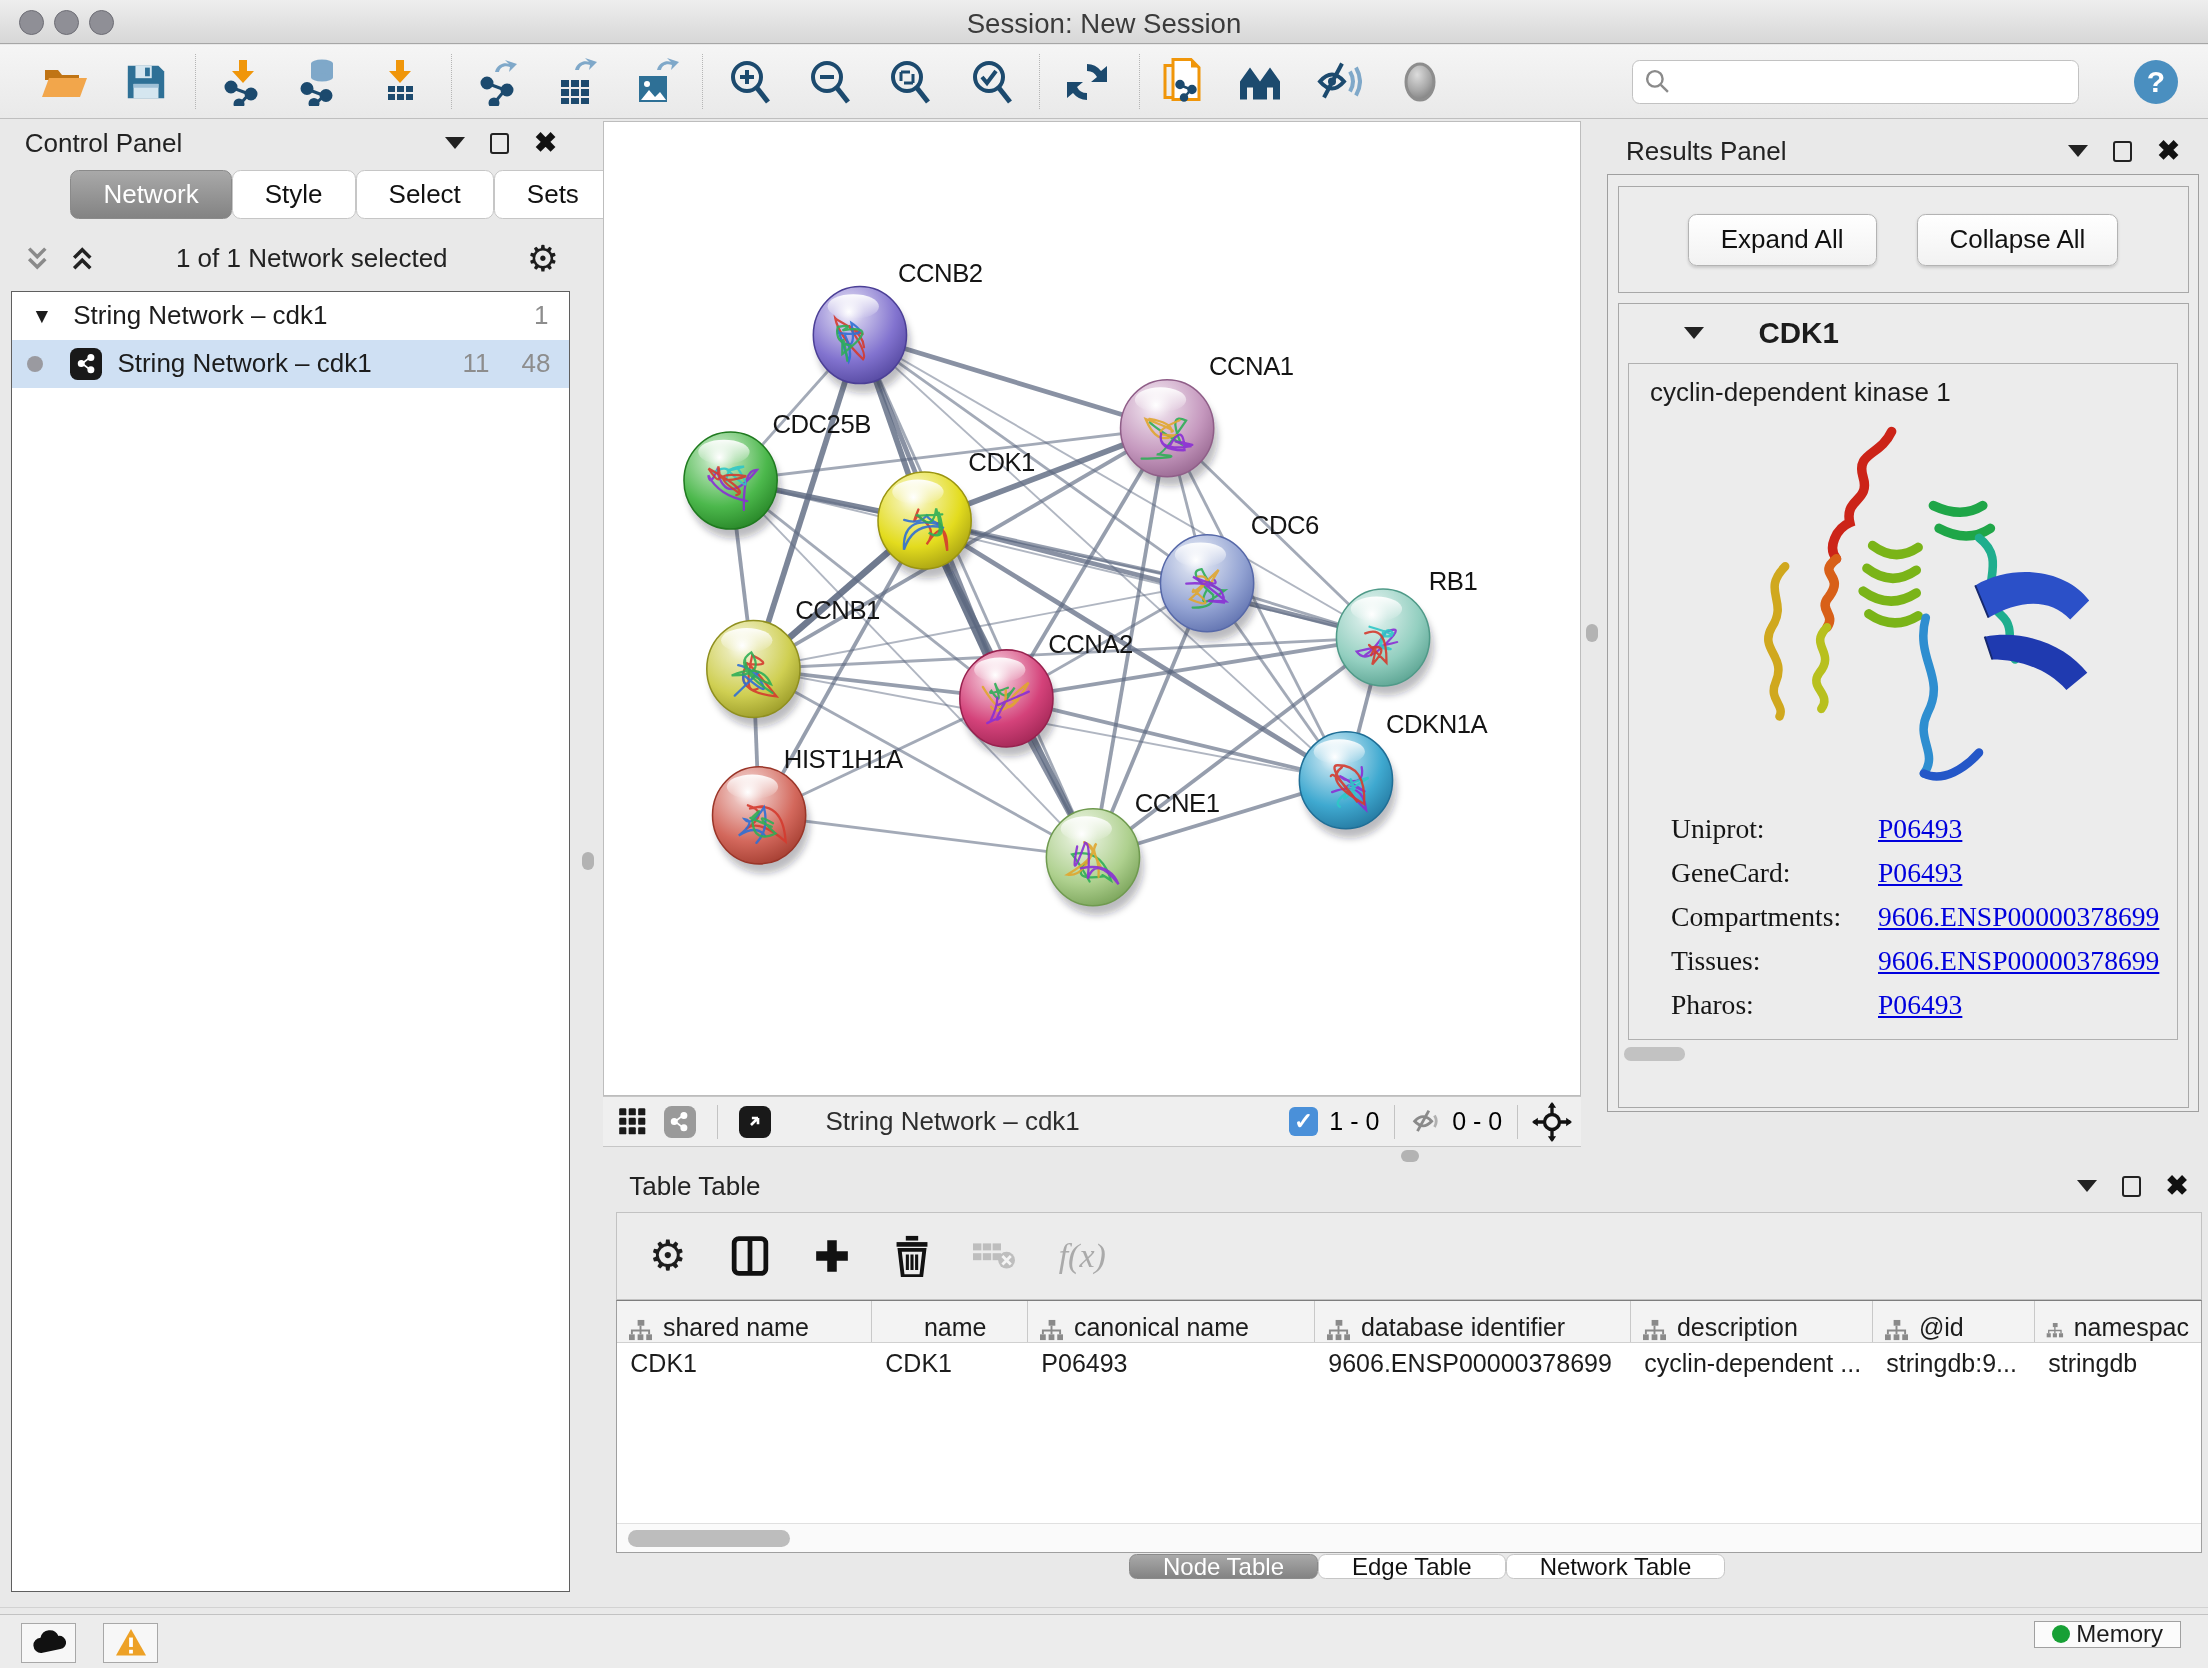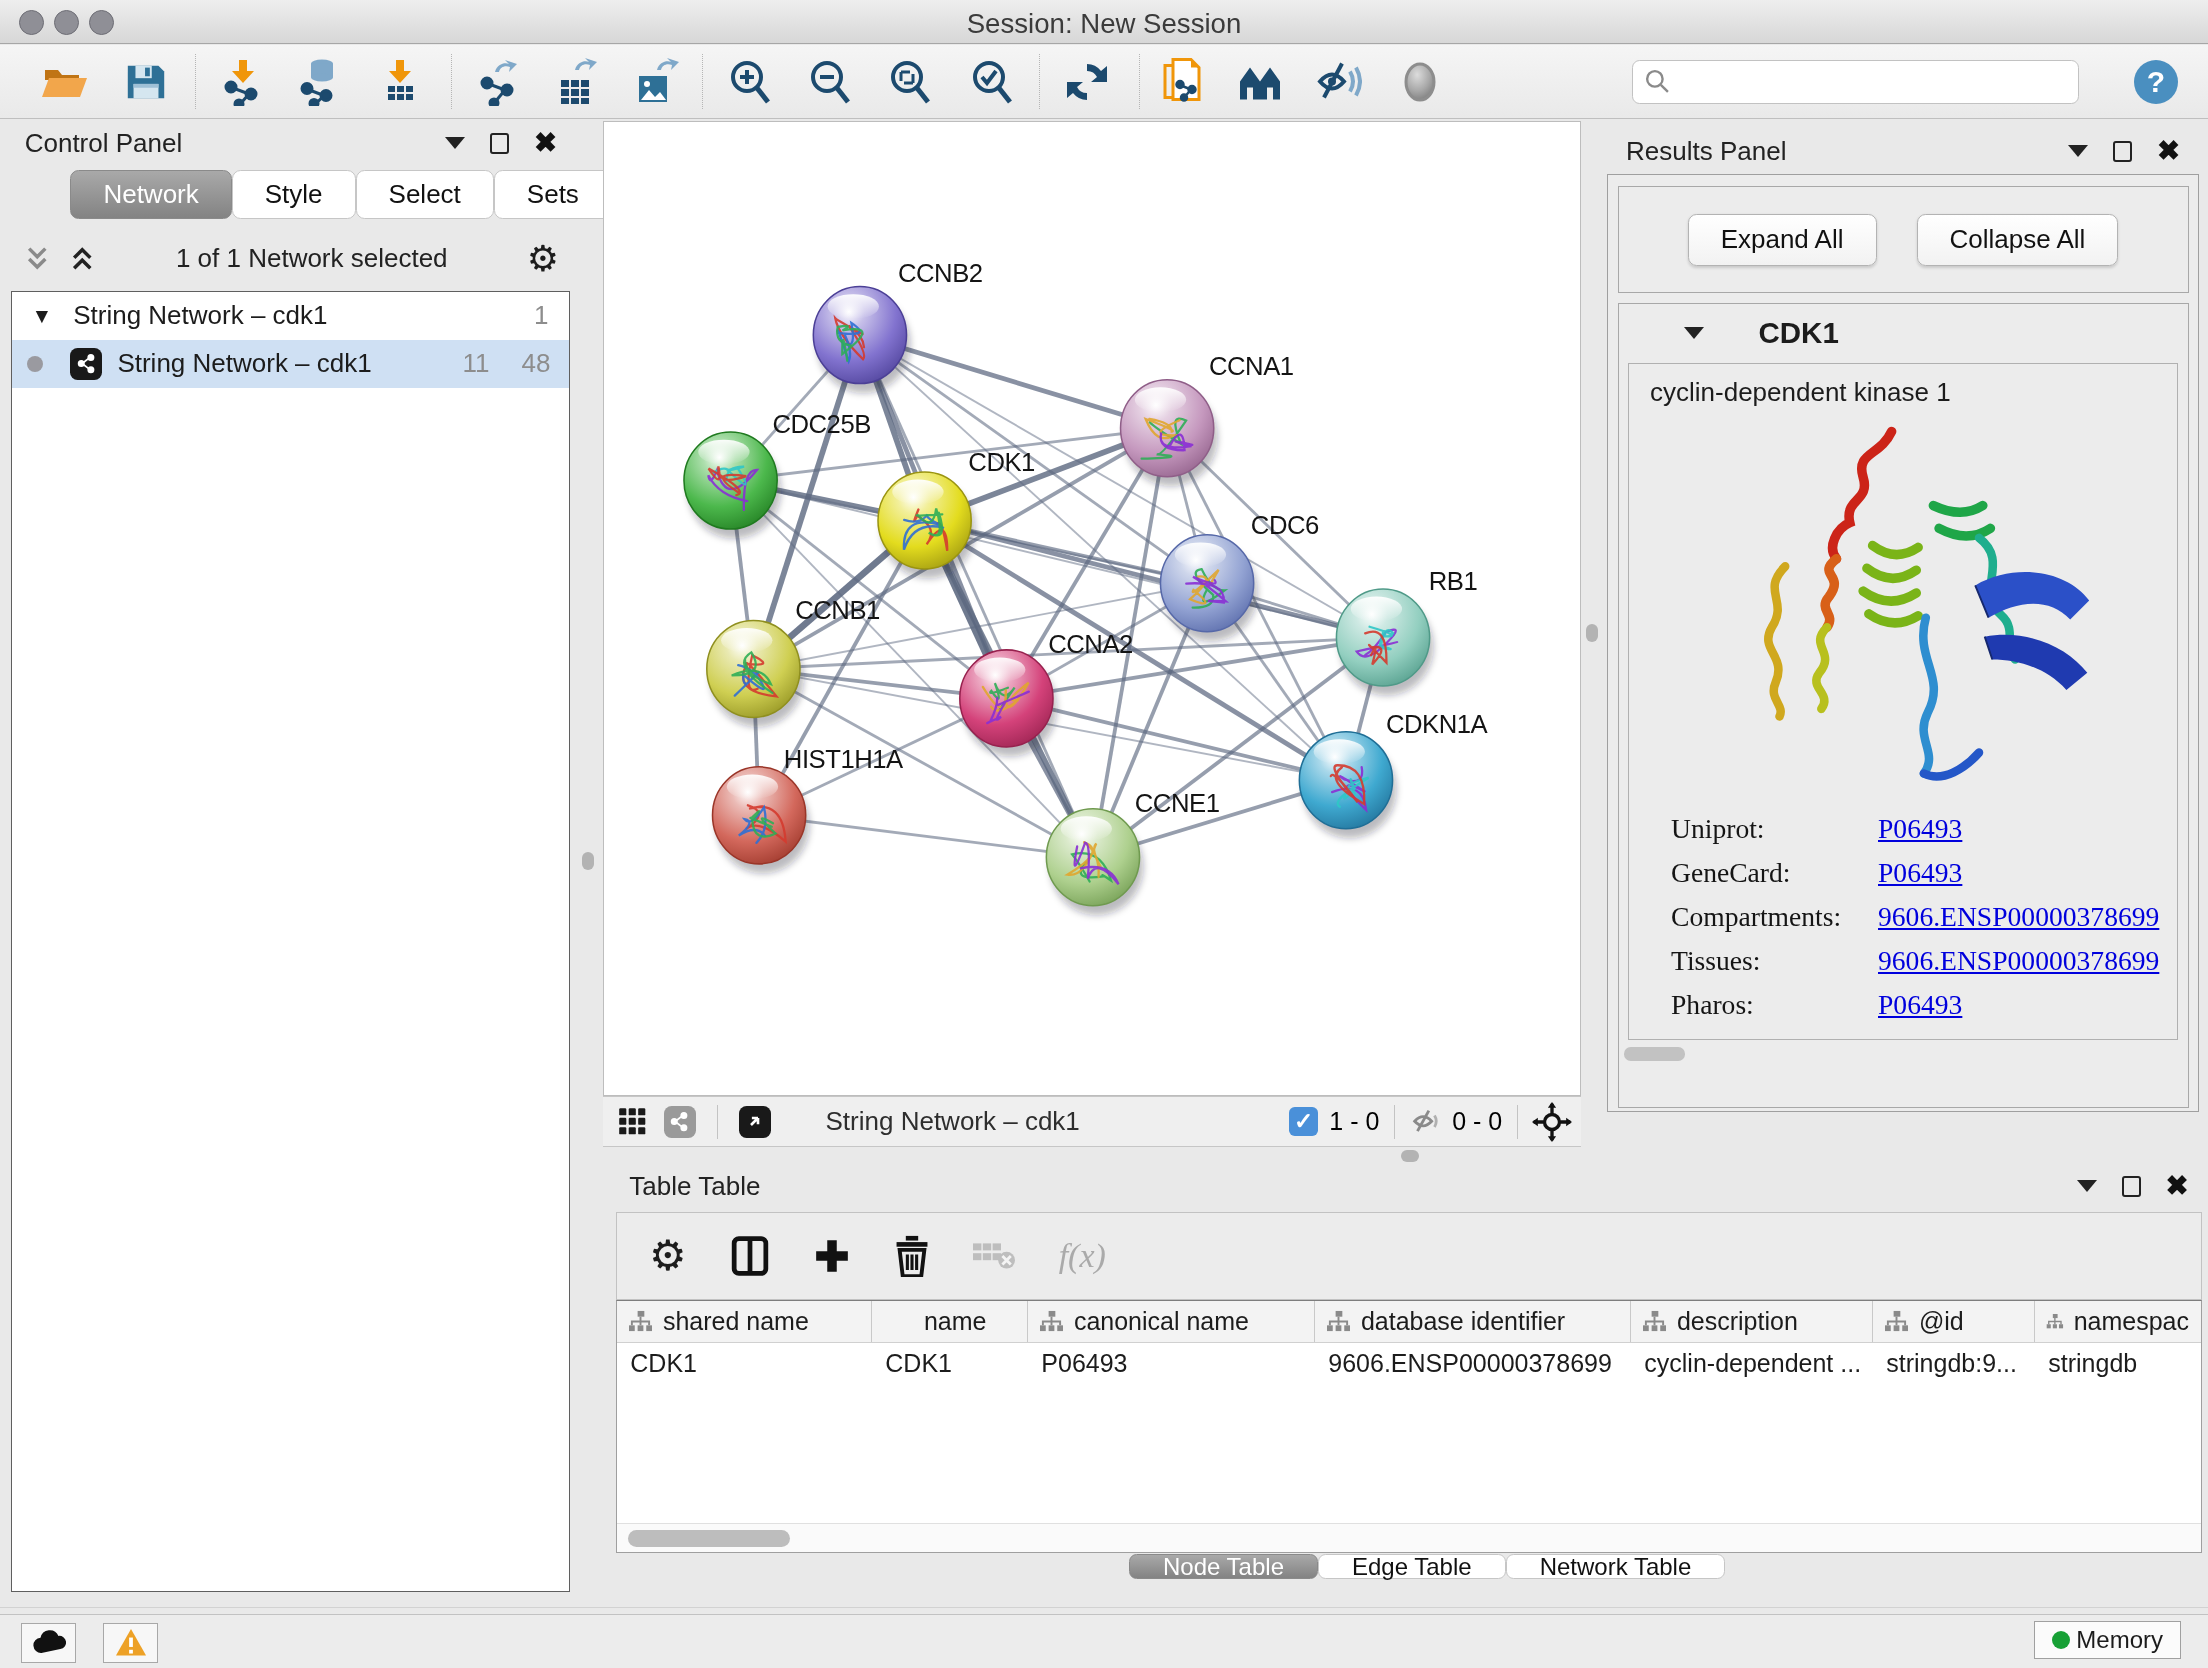--- a/index.html
+++ b/index.html
@@ -89,36 +89,36 @@
   .rp-thumb { margin:7.6px 0 0 5.7px; width:61px; height:13.3px; background:#c2c2c2; border-radius:6.7px; }
 
   
   .table-panel { position:absolute; left:616px; top:1168px; width:1586px; height:390px; }
   .tp-head { display:flex; align-items:center; height:36px; padding:0 13.3px; }
   .tp-toolbar { margin-top:7.6px; border:1px solid #c2c2c2; background:#ececec; height:88px;
     display:flex; align-items:center; gap:44px; padding-left:32px; }
   .fx { font-family:"Liberation Serif", serif; font-style:italic; font-size:34px; color:#aaa; }
   .tp-table { border:1px solid #9f9f9f; border-top:1.9px solid #7d7d7d; background:#fff; height:253px; position:relative; }
   .thead { display:flex; background:#f3f3f3; border-bottom:1.9px solid #d0d0d0; height:42px; }
-  .th { display:flex; align-items:center; gap:9.5px; padding-left:11.4px; font-size:25px;
+  .th { display:flex; align-items:flex-end; gap:9.5px; padding-left:11.4px; font-size:25px;
     border-right:1px solid #c9c9c9; overflow:hidden; white-space:nowrap; }
   .trow { display:flex; height:42px; }
   .td { padding-left:13.3px; font-size:25px; display:flex; align-items:center; overflow:hidden; white-space:nowrap; }
   .hscroll { position:absolute; left:0; bottom:0; width:100%; height:28.5px; background:#fafafa; border-top:1px solid #e0e0e0; }
   .hthumb { position:absolute; left:11.4px; top:5.7px; width:162px; height:17px; background:#bdbdbd; border-radius:8.6px; }
   .tp-tabs { position:absolute; left:1129px; top:1554px; display:flex; }
   .tp-tabs .tab { height:25px; font-size:24px; border-radius:7.6px; padding:0 33px; }
 
   
   .status-line { position:absolute; left:0; top:1607px; width:2208px; border-top:1px solid #d2d2d2; }
   .status-bar { position:absolute; left:0; top:1614px; width:2208px; height:54px;
     background:#ececec; border-top:1px solid #c2c2c2; }
   .sb-btn { position:absolute; top:7.6px; width:55px; height:40px; background:#f7f7f7;
     border:1.9px solid #a8a8a8; display:flex; align-items:center; justify-content:center; }
-  .mem-btn { position:absolute; right:27px; top:5.7px; height:38px; background:#fbfbfb;
+  .mem-btn { position:absolute; right:27px; top:5.7px; height:27px; background:#fbfbfb;
     border:1.9px solid #a0a0a0; display:flex; align-items:center; gap:6px; padding:0 17px; font-size:24px; }
   .mem-dot { width:18px; height:18px; border-radius:50%; background:#17a035; }
 
   .chevrons svg { display:block; }
 </style>
 </head>
 <body>
 
 <div class="titlebar">
   <div class="traffic t1"></div>

